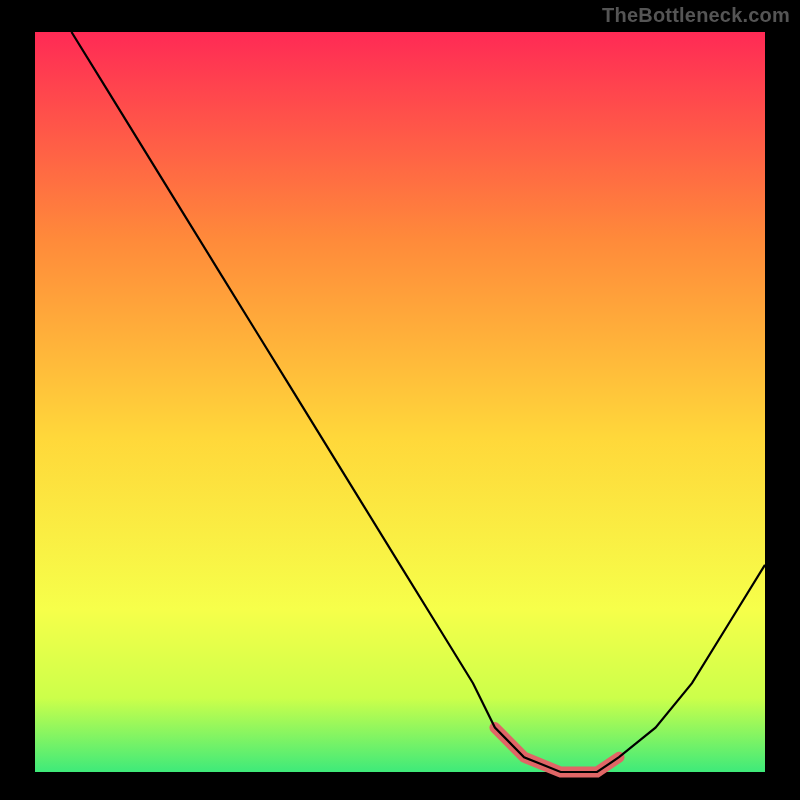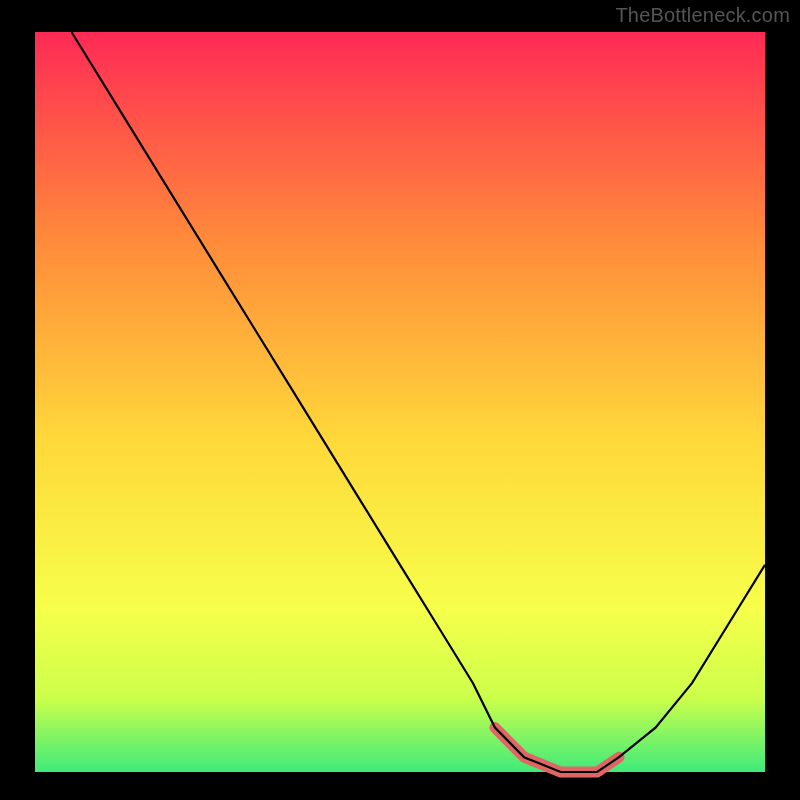--- a/index.html
+++ b/index.html
@@ -16,21 +16,21 @@
     width: 800px;
     height: 800px;
     background: #000;
   }
   .watermark {
     position: absolute;
     top: 4px;
     right: 10px;
     color: #555;
     font-size: 20px;
-    font-weight: 400;
+    font-weight: 700;
     letter-spacing: 0.2px;
     user-select: none;
   }
   svg {
     display: block;
   }
 </style>
 </head>
 <body>
 

